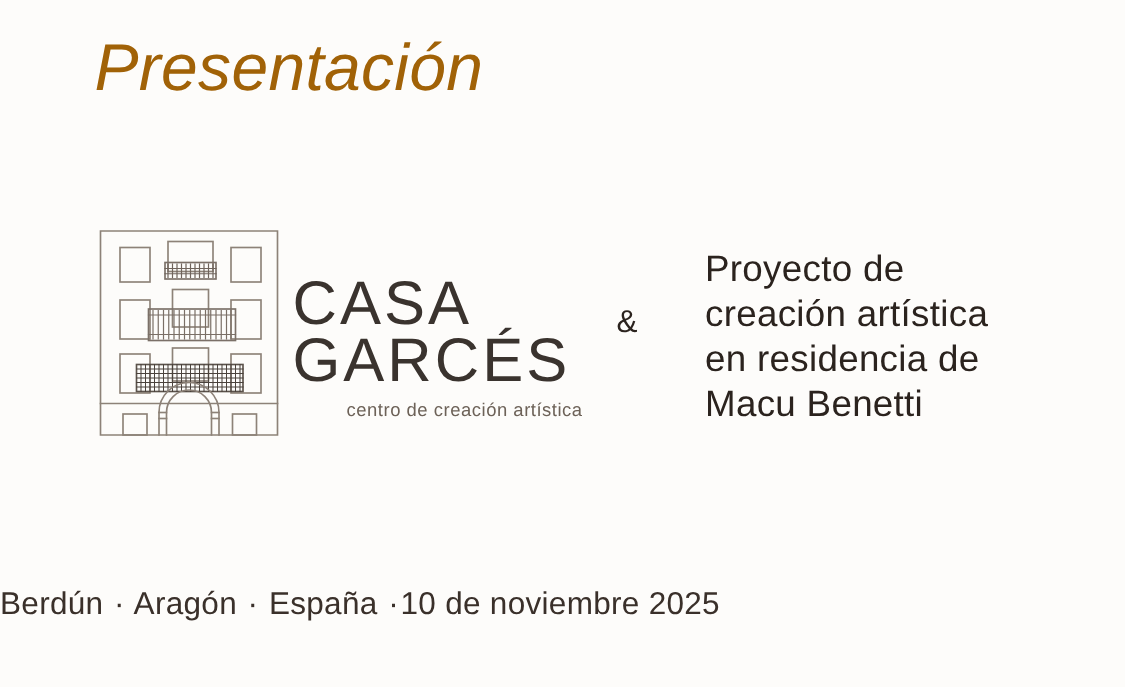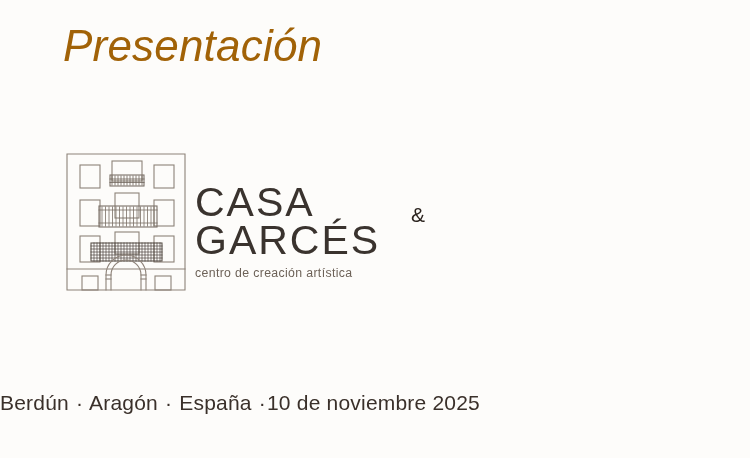--- a/index.html
+++ b/index.html
@@ -74,20 +74,21 @@
     white-space: nowrap;
   }
   #logo-tagline {
     display: block;
     margin-top: 7px;
     font-size: 12.3px;
     font-weight: 400;
     letter-spacing: 0.35px;
     color: #6d6258;
     white-space: nowrap;
+    margin-left: 36px;
   }
 
   
   #ampersand {
     position: absolute;
     left: 404px;
     top: 64px;
     width: 28px;
     text-align: center;
     font-size: 21px;
@@ -240,20 +241,26 @@
 
       <div id="logo-wordmark">
         <span class="logo-word">CASA</span>
         <span class="logo-word">GARCÉS</span>
         <span id="logo-tagline">centro de creación artística</span>
       </div>
     </div>
 
     <div id="ampersand">&amp;</div>
 
+    <div id="project-text">
+      <span class="ptline">Proyecto de</span>
+      <span class="ptline">creación artística</span>
+      <span class="ptline">en residencia de</span>
+      <span class="ptline">Macu Benetti</span>
+    </div>
 
   </div>
 
   <div id="footer-line">
     <span>Berdún</span>
     <span class="sep">·</span>
     <span>Aragón</span>
     <span class="sep">·</span>
     <span>España</span>
     <span class="sep">·</span><span>10 de noviembre 2025</span>

